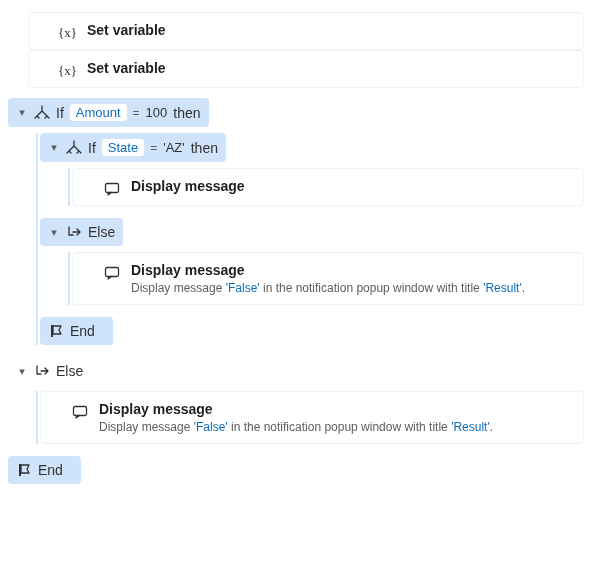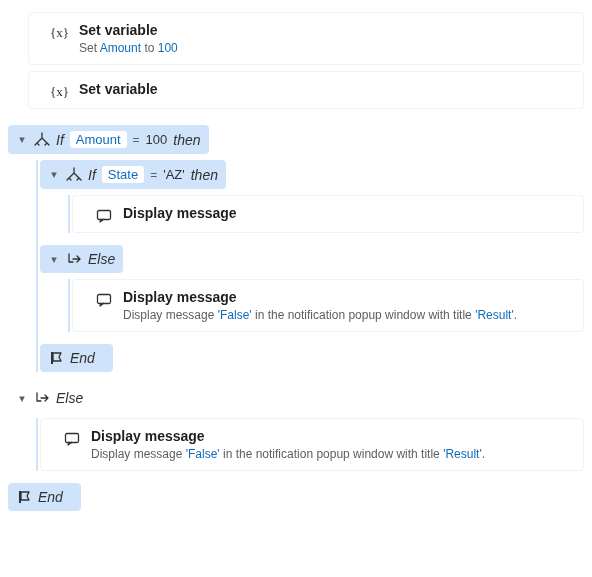--- a/index.html
+++ b/index.html
@@ -8,23 +8,22 @@
     padding: 12px 8px;
     font-family: "Segoe UI", -apple-system, sans-serif;
     font-size: 13px;
     color: #323130;
     background: #fff;
     width: 592px;
   }
   .action-card {
     display: flex;
     align-items: flex-start;
-    padding: 8px 20px;
+    padding: 8px 28px;
     border-radius: 4px;
-    margin-bottom: 6px;
     border: 1px solid #f3f2f1;
     background: #fff;
   }
   .action-card .icon-slot {
     width: 22px;
     display: flex;
     justify-content: center;
     padding-top: 4px;
     color: #323130;
   }
@@ -60,21 +59,21 @@
     color: #605e5c;
     font-size: 11px;
     width: 12px;
     text-align: center;
   }
   .block-header .flow-icon {
     width: 16px; height: 16px;
     display: inline-flex;
     color: #323130;
   }
-  .block-header .kw { font-weight: 400; color: #323130; font-style: italic; }
+  .block-header .kw { font-weight: 400; color: #323130; }
   .block-header .var-chip {
     display: inline-block;
     padding: 1px 6px;
     background: #fff;
     border-radius: 3px;
     color: #0f6cbd;
     font-size: 13px;
   }
   .block-header .op { color: #605e5c; font-size: 12px; }
   .block-header .lit { color: #323130; font-size: 13px; }
@@ -119,23 +118,20 @@
 
 
 <div class="action-card" style="margin-left:20px">
   <span class="icon-slot">
     <svg width="20" height="16">
         <use href="#i-varset"></use>
       </svg>
   </span>
   <div class="body">
     <div class="action-title">Set variable</div>
-    <div class="action-sub">
-      <span>Set </span><span class="tok-var">Amount</span><span> to </span><span class="tok-lit">100</span>
-    </div>
   </div>
 </div>
 
 
 <div class="action-card" style="margin-left:20px">
   <span class="icon-slot">
     <svg width="20" height="16">
         <use href="#i-varset"></use>
       </svg>
   </span>

